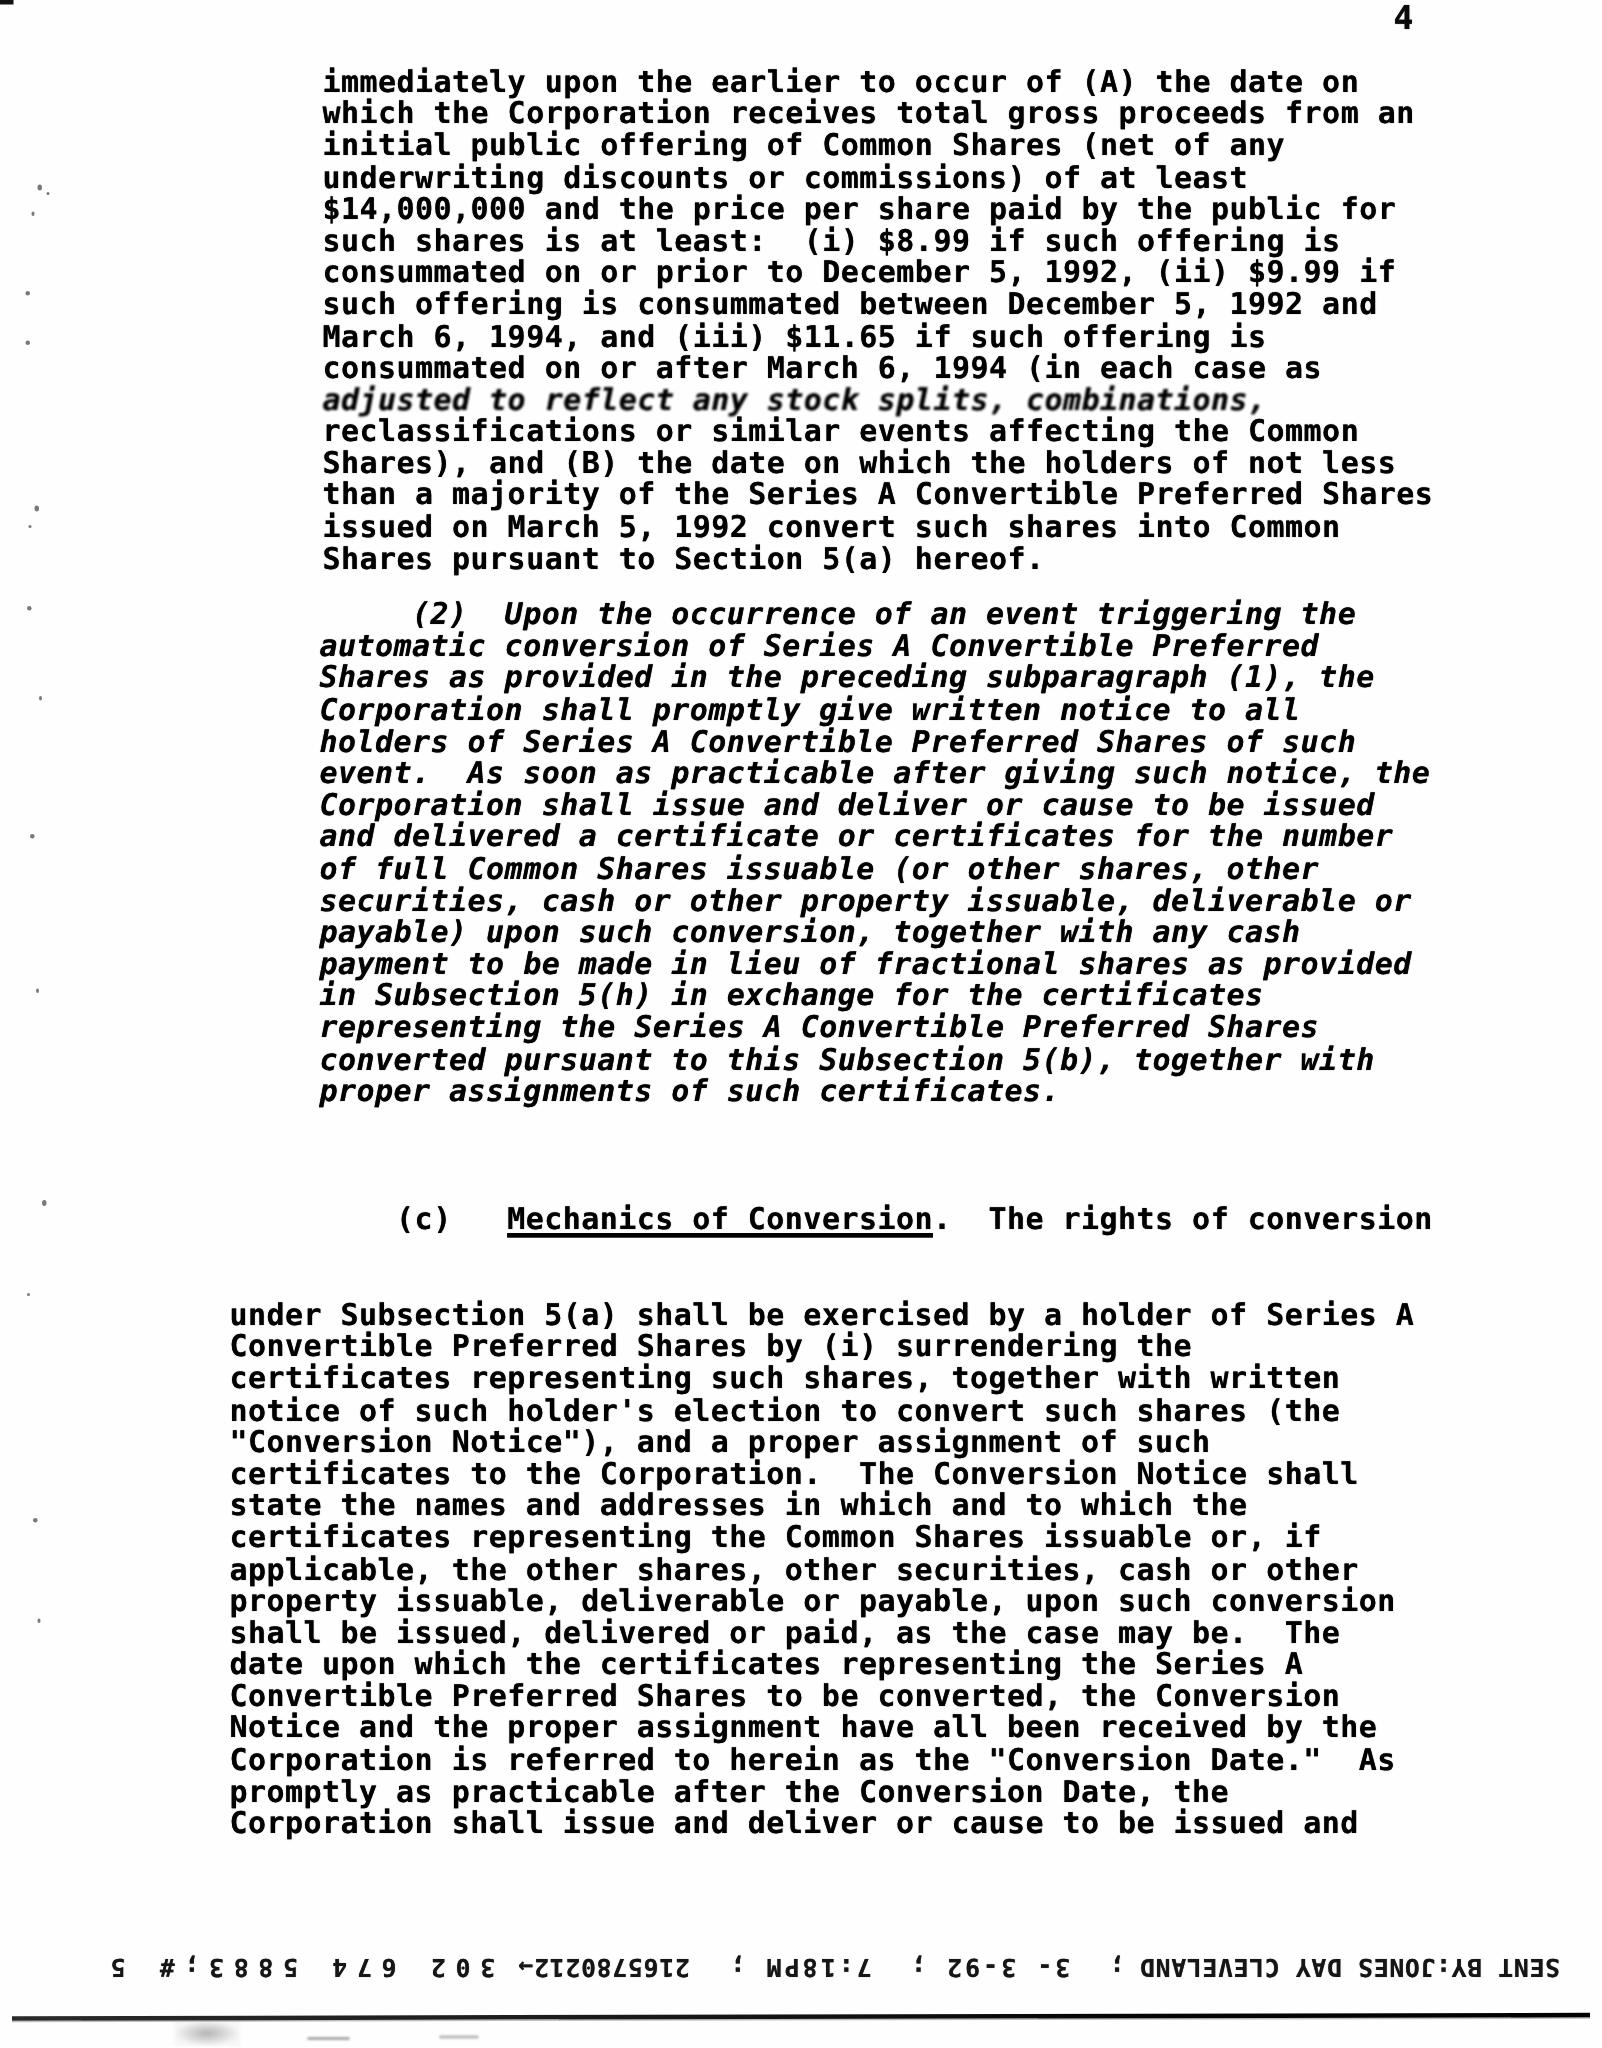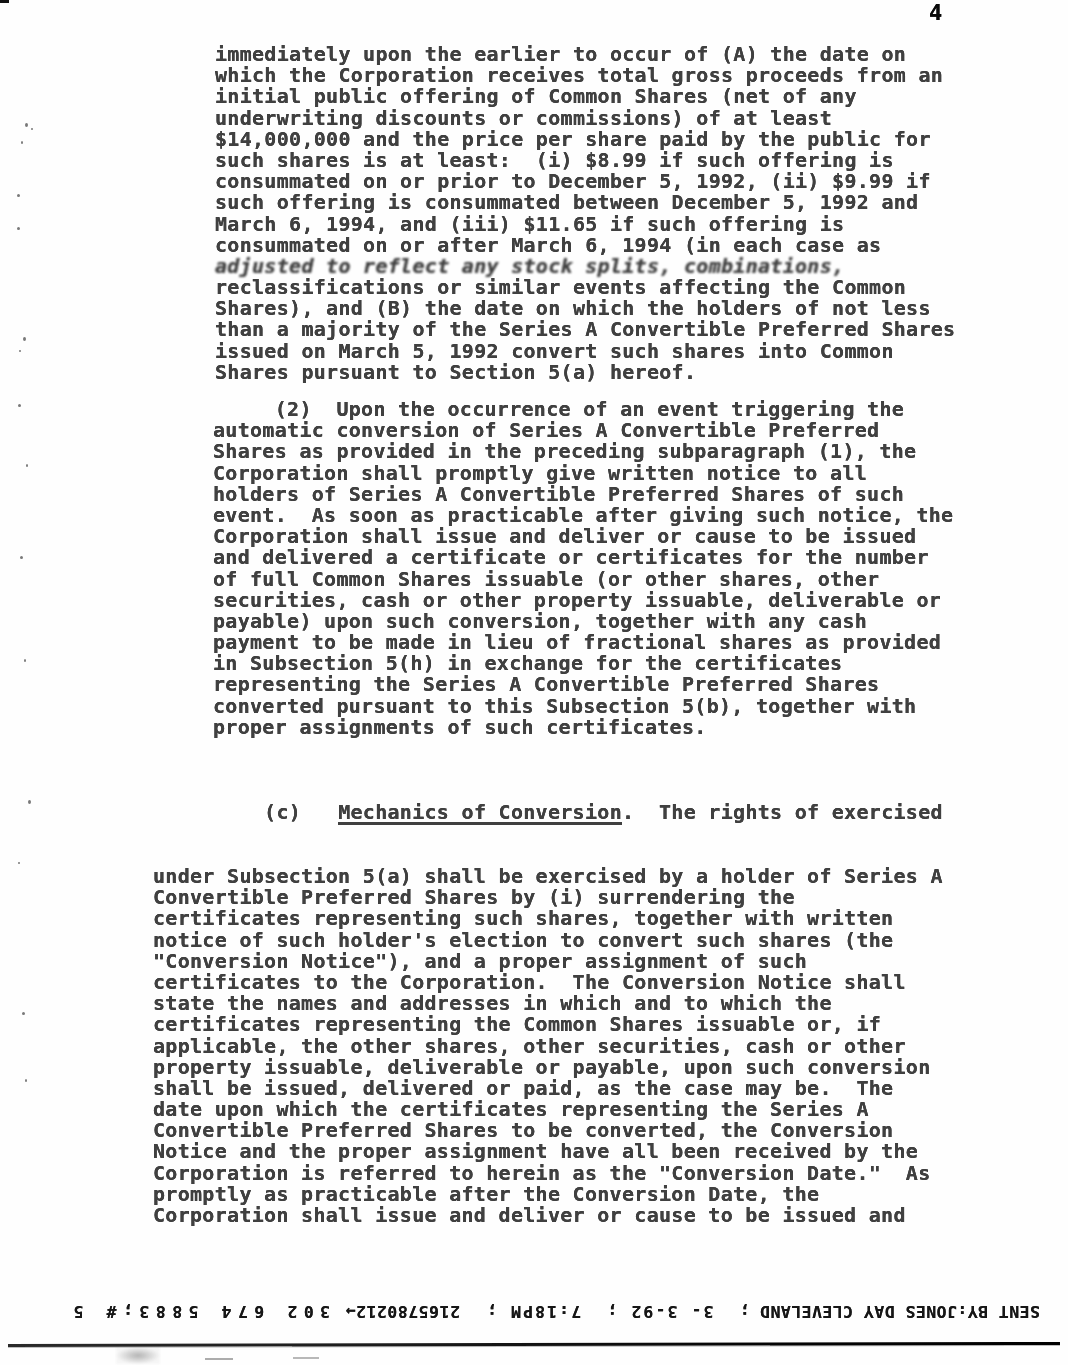--- a/index.html
+++ b/index.html
@@ -17,27 +17,27 @@
   .page-number {
     position: absolute; left: 929px; top: 0px;
     font-size: 22px; font-weight: 700; color: #0a0a0a;
     text-shadow: 0 0 0.6px rgba(0,0,0,.9);
   }
   .block {
     position: absolute;
     font-size: 20px; line-height: 21.2px;
     font-weight: 700;
     letter-spacing: 0.3px;
-    color: #404040;
+    color: #000000;
     white-space: pre;
     text-shadow: 0 0 0.55px rgba(0,0,0,.85);
   }
   .block .line { height: 21.2px; }
   .block-a { left: 215px; top: 44px; }
-  .block-2 { left: 213px; top: 399px; }
+  .block-2 { left: 213px; top: 399px; font-style: italic; }
   .block-c { left: 153px; top: 760px; }
   .smudged { filter: blur(0.8px); font-style: italic; }
   .underlined {
     text-decoration: underline;
     text-decoration-thickness: 2.5px;
     text-underline-offset: 3px;
     margin-top: 48px;
   }
   
   .fax-footer {
@@ -98,21 +98,21 @@
 
 <div class="page">
 
   <div class="page-number">4</div>
 
   <div class="block block-a"><div class="line">immediately upon the earlier to occur of (A) the date on</div><div class="line">which the Corporation receives total gross proceeds from an</div><div class="line">initial public offering of Common Shares (net of any</div><div class="line">underwriting discounts or commissions) of at least</div><div class="line">$14,000,000 and the price per share paid by the public for</div><div class="line">such shares is at least:  (i) $8.99 if such offering is</div><div class="line">consummated on or prior to December 5, 1992, (ii) $9.99 if</div><div class="line">such offering is consummated between December 5, 1992 and</div><div class="line">March 6, 1994, and (iii) $11.65 if such offering is</div><div class="line">consummated on or after March 6, 1994 (in each case as</div><div class="line smudged">adjusted to reflect any stock splits, combinations,</div><div class="line">reclassifications or similar events affecting the Common</div><div class="line">Shares), and (B) the date on which the holders of not less</div><div class="line">than a majority of the Series A Convertible Preferred Shares</div><div class="line">issued on March 5, 1992 convert such shares into Common</div><div class="line">Shares pursuant to Section 5(a) hereof.</div></div>
 
   <div class="block block-2"><div class="line">     (2)  Upon the occurrence of an event triggering the</div><div class="line">automatic conversion of Series A Convertible Preferred</div><div class="line">Shares as provided in the preceding subparagraph (1), the</div><div class="line">Corporation shall promptly give written notice to all</div><div class="line">holders of Series A Convertible Preferred Shares of such</div><div class="line">event.  As soon as practicable after giving such notice, the</div><div class="line">Corporation shall issue and deliver or cause to be issued</div><div class="line">and delivered a certificate or certificates for the number</div><div class="line">of full Common Shares issuable (or other shares, other</div><div class="line">securities, cash or other property issuable, deliverable or</div><div class="line">payable) upon such conversion, together with any cash</div><div class="line">payment to be made in lieu of fractional shares as provided</div><div class="line">in Subsection 5(h) in exchange for the certificates</div><div class="line">representing the Series A Convertible Preferred Shares</div><div class="line">converted pursuant to this Subsection 5(b), together with</div><div class="line">proper assignments of such certificates.</div></div>
 
   <div class="block block-c">
-    <div class="line"><span>         (c)   </span><span class="underlined">Mechanics of Conversion</span><span>.  The rights of exercised</span></div>
+    <div class="line"><span>         (c)   </span><span class="underlined">Mechanics of Conversion</span><span>.  The rights of conversion</span></div>
     <div><div class="line">under Subsection 5(a) shall be exercised by a holder of Series A</div><div class="line">Convertible Preferred Shares by (i) surrendering the</div><div class="line">certificates representing such shares, together with written</div><div class="line">notice of such holder's election to convert such shares (the</div><div class="line">"Conversion Notice"), and a proper assignment of such</div><div class="line">certificates to the Corporation.  The Conversion Notice shall</div><div class="line">state the names and addresses in which and to which the</div><div class="line">certificates representing the Common Shares issuable or, if</div><div class="line">applicable, the other shares, other securities, cash or other</div><div class="line">property issuable, deliverable or payable, upon such conversion</div><div class="line">shall be issued, delivered or paid, as the case may be.  The</div><div class="line">date upon which the certificates representing the Series A</div><div class="line">Convertible Preferred Shares to be converted, the Conversion</div><div class="line">Notice and the proper assignment have all been received by the</div><div class="line">Corporation is referred to herein as the "Conversion Date."  As</div><div class="line">promptly as practicable after the Conversion Date, the</div><div class="line">Corporation shall issue and deliver or cause to be issued and</div></div>
   </div>
 
   <div class="fax-footer">
     <span class="seg-sender">SENT BY:JONES DAY CLEVELAND</span>
     <span class="seg-datetime">;  3- 3-92 ;  7:18PM ;</span>
     <span class="seg-faxnum">2165780212→</span>
     <span class="seg-dest">302 674 5883;# 5</span>
   </div>
 

